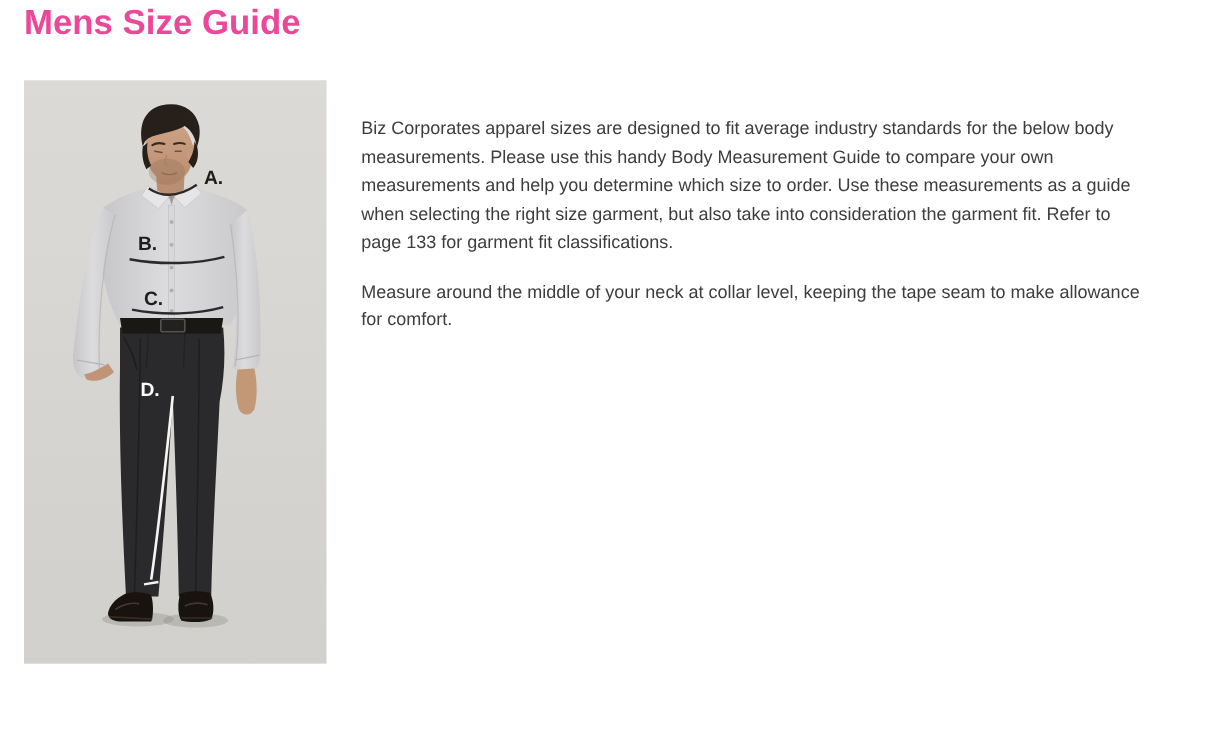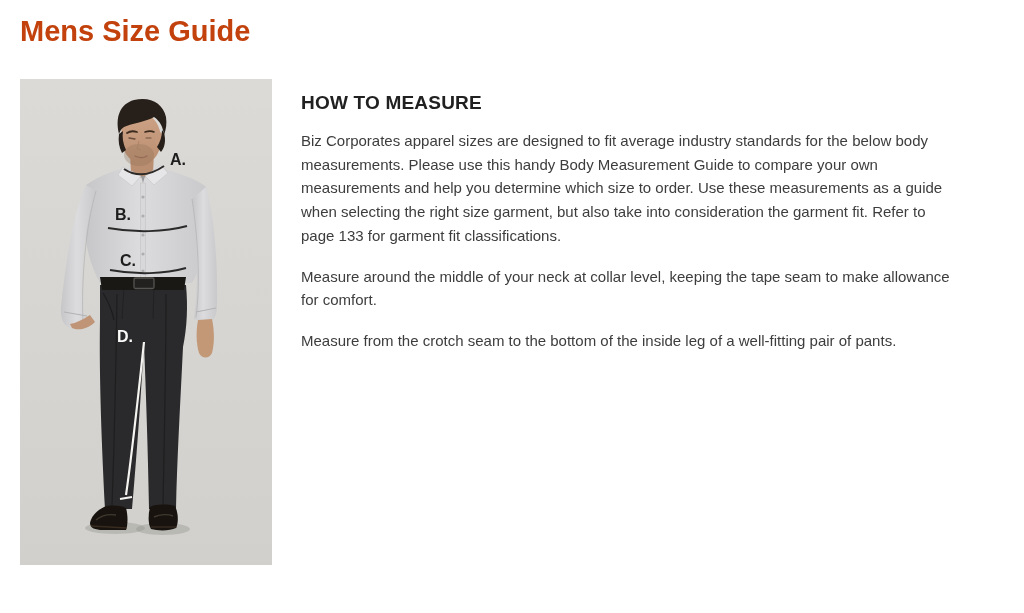--- a/index.html
+++ b/index.html
@@ -5,23 +5,23 @@
   * { box-sizing: border-box; }
   html, body {
     margin: 0; padding: 0;
     width: 1024px; height: 613px;
     background: #ffffff;
     font-family: "Liberation Sans", "DejaVu Sans", sans-serif;
     overflow: hidden;
   }
   .page { padding: 0 20px; }
   h1.page-title {
-    margin: 0; padding-top: 12px;
+    margin: 0; padding-top: 0;
     font-size: 29px; line-height: 38px;
-    font-weight: 700; color: #c2410c;
+    font-weight: 700; color: #ec4899;
   }
   .content { display: flex; align-items: flex-start; margin-top: 29px; }
   .figure {
     width: 252px; height: 486px; flex: 0 0 auto;
     background: #d8d7d4;
   }
   .figure svg { display: block; width: 252px; height: 486px; }
   .figure text {
     font-family: "Liberation Sans", "DejaVu Sans", sans-serif;
     font-weight: 700; font-size: 16px;
@@ -147,29 +147,27 @@
           <text x="95" y="141" fill="#1d1d1d">B.</text>
           <text x="100" y="187" fill="#1d1d1d">C.</text>
           <text x="97" y="263" fill="#fbfbf9">D.</text>
         </g>
       </svg>
     </div>
 
     <div class="text-col">
 
       <section>
-        <h2>HOW TO MEASURE</h2>
         <p>Biz Corporates apparel sizes are designed to fit average industry standards for the below body measurements. Please use this handy Body Measurement Guide to compare your own measurements and help you determine which size to order. Use these measurements as a guide when selecting the right size garment, but also take into consideration the garment fit. Refer to page 133 for garment fit classifications.</p>
       </section>
 
       <section>
         <p>Measure around the middle of your neck at collar level, keeping the tape seam to make allowance for comfort.</p>
       </section>
 
 
 
       <section>
-        <p>Measure from the crotch seam to the bottom of the inside leg of a well-fitting pair of pants.</p>
       </section>
 
     </div>
   </div>
 </div>
 
 </body></html>

